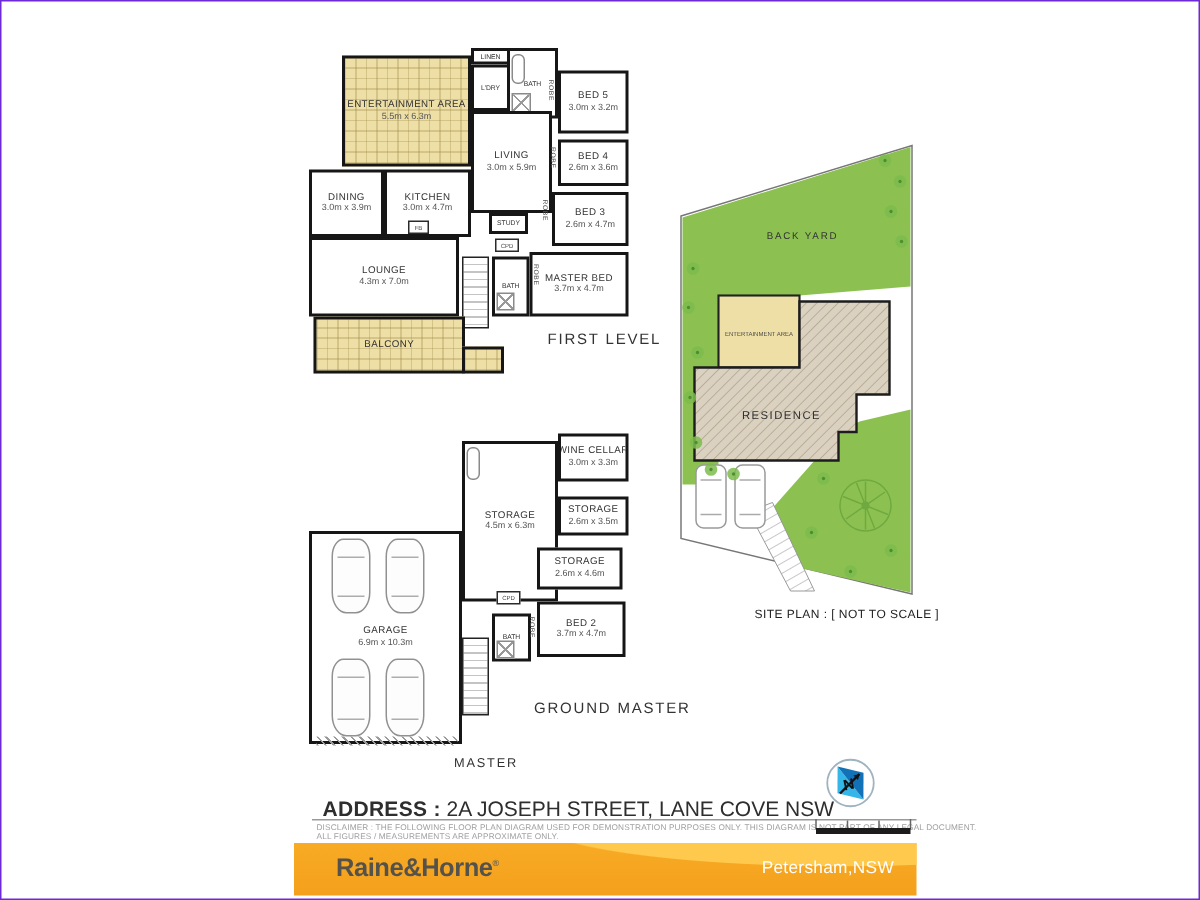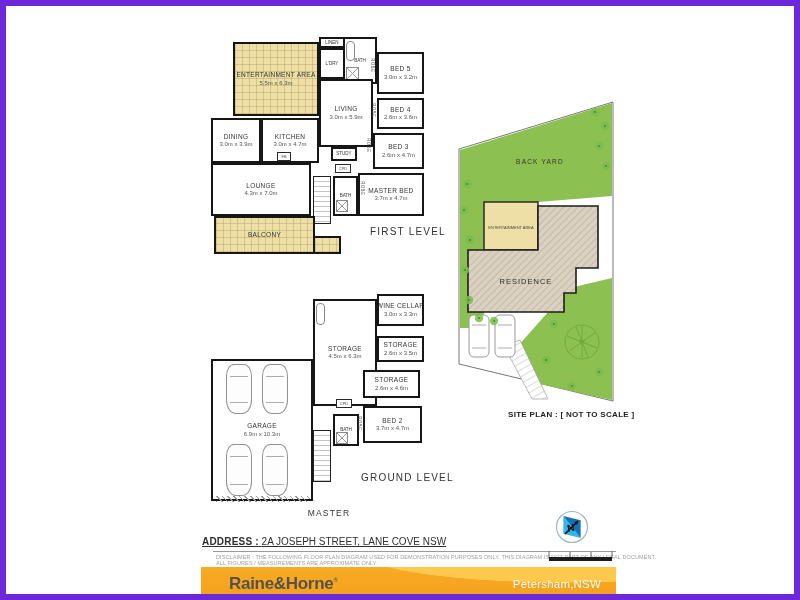--- a/index.html
+++ b/index.html
@@ -1,17 +1,17 @@
 <!DOCTYPE html>
 <html><head>
 <meta charset="utf-8">
 <style>
   html,body{margin:0;padding:0;background:#fff;}
   #canvas{position:relative;width:800px;height:600px;background:#ffffff;
-    border:6px solid #6d28d9;box-sizing:border-box;overflow:hidden;
+    border:1px solid #6d28d9;box-sizing:border-box;overflow:hidden;
     font-family:"Liberation Sans",sans-serif;}
   
   .room{position:absolute;box-sizing:border-box;border:2px solid #161616;background:#fff;
     display:flex;flex-direction:column;align-items:center;justify-content:center;gap:1px;
     text-align:center;line-height:1.15;overflow:hidden;}
   .rname{font-size:6.5px;color:#333;letter-spacing:.3px;white-space:nowrap;}
   .rdims{font-size:6px;color:#555;white-space:nowrap;}
   .tiny .rname{font-size:4.5px;letter-spacing:0;}
   .tan{background:
     repeating-linear-gradient(0deg, rgba(150,125,60,.28) 0 1px, transparent 1px 7px),
@@ -28,34 +28,34 @@
   .shower{position:absolute;box-sizing:border-box;border:1px solid #8a8a8a;background:
     linear-gradient(45deg,transparent 46%,#999 46% 54%,transparent 54%),
     linear-gradient(135deg,transparent 46%,#999 46% 54%,transparent 54%),#fff;}
   .tub{position:absolute;box-sizing:border-box;border:1px solid #8a8a8a;border-radius:4px;background:#fff;}
   .lbox{position:absolute;box-sizing:border-box;border:1px solid #2a2a2a;background:#fff;
     font-size:4px;color:#444;display:flex;align-items:center;justify-content:center;white-space:nowrap;}
   .leveltitle{position:absolute;font-size:10px;color:#333;letter-spacing:1.2px;}
   .hatchstrip{position:absolute;height:6px;
     background:repeating-linear-gradient(45deg,#9a9a9a 0 1px,transparent 1px 4px);}
   
-  #addr{position:absolute;left:196px;top:530px;font-size:10px;color:#2e2e2e;white-space:nowrap;text-decoration:underline;}
+  #addr{position:absolute;left:214px;top:530px;font-size:14px;color:#2e2e2e;white-space:nowrap;}
   #addr b{letter-spacing:.2px;}
   #rule{position:absolute;left:207px;top:545px;width:403px;height:1px;background:#9a9a9a;}
   .disc{position:absolute;left:210px;font-size:5.5px;color:#a0a0a0;letter-spacing:.1px;white-space:nowrap;}
   #banner{position:absolute;left:195px;top:561px;width:415px;height:35px;
     background:
       radial-gradient(95% 170% at 88% -45%, #FFC94E 0 52%, rgba(255,201,78,0) 53%),
       radial-gradient(130% 150% at 16% 175%, #E88E06 0 40%, rgba(232,142,6,0) 41%),
       linear-gradient(180deg,#F8AB25,#F4A01D);}
   #brand{position:absolute;left:28px;top:7px;font-size:17px;font-weight:bold;color:#55524b;letter-spacing:-.3px;}
   #brand sup{font-size:6px;color:#6b6357;}
   #office{position:absolute;right:15px;top:11px;font-size:11.5px;font-weight:normal;color:#ffffff;letter-spacing:.2px;}
   #sitecaption{position:absolute;left:502px;top:404px;width:112px;text-align:center;
-    font-size:8px;font-weight:bold;color:#222;letter-spacing:.3px;white-space:nowrap;}
+    font-size:8px;font-weight:normal;color:#222;letter-spacing:.3px;white-space:nowrap;}
   svg text{font-family:"Liberation Sans",sans-serif;}
 </style>
 </head>
 <body>
 
 <div id="canvas">
 
   <div>
     <div class="room tan" style="left:227px;top:36px;width:86px;height:74px">
       <span class="rname">ENTERTAINMENT AREA</span>
@@ -167,21 +167,21 @@
       <span class="rname">BED 2</span>
       <span class="rdims">3.7m x 4.7m</span>
     </div>
     <div class="room tiny" style="left:327px;top:408px;width:26px;height:32px">
       <span class="rname">BATH</span>
     </div>
     <div class="shower" style="left:330px;top:426px;width:12px;height:12px"></div>
     <div class="stairs" style="left:307px;top:424px;width:18px;height:52px"></div>
     <span class="vtext" style="left:351px;top:410px">ROBE</span>
 
-    <div class="leveltitle" style="left:355px;top:466px">GROUND LEVEL</div>
+    <div class="leveltitle" style="left:355px;top:466px">GROUND MASTER</div>
     <div class="leveltitle" style="left:300px;top:502px;width:46px;text-align:center;font-size:8.5px">MASTER</div>
   </div>
 
   <svg style="position:absolute;left:450px;top:82px" width="165" height="340" viewBox="0 0 165 340">
     <defs>
       <pattern id="hatch" width="5" height="5" patternUnits="userSpaceOnUse" patternTransform="rotate(45)">
         <rect width="5" height="5" fill="#DAD1C1"></rect>
         <line x1="0" y1="0" x2="0" y2="5" stroke="#B3A78F" stroke-width="1.1"></line>
       </pattern>
       <pattern id="steps" width="6" height="6" patternUnits="userSpaceOnUse" patternTransform="rotate(60)">

